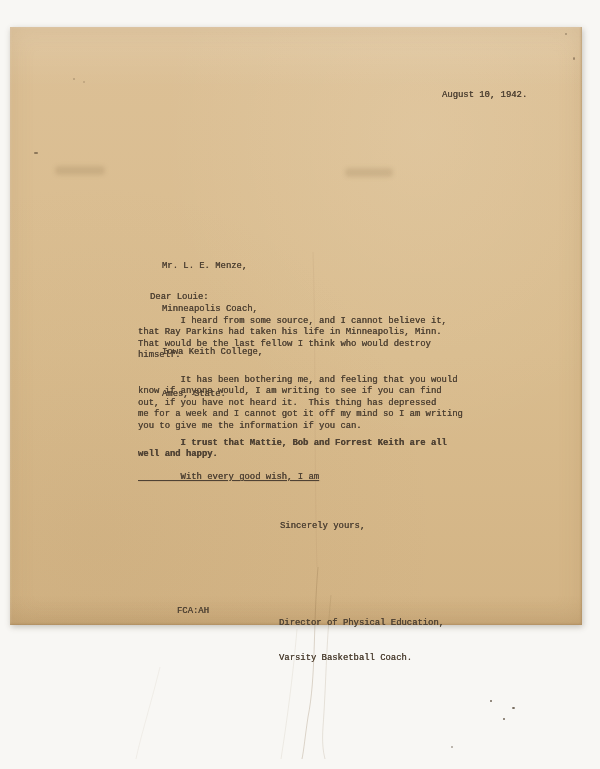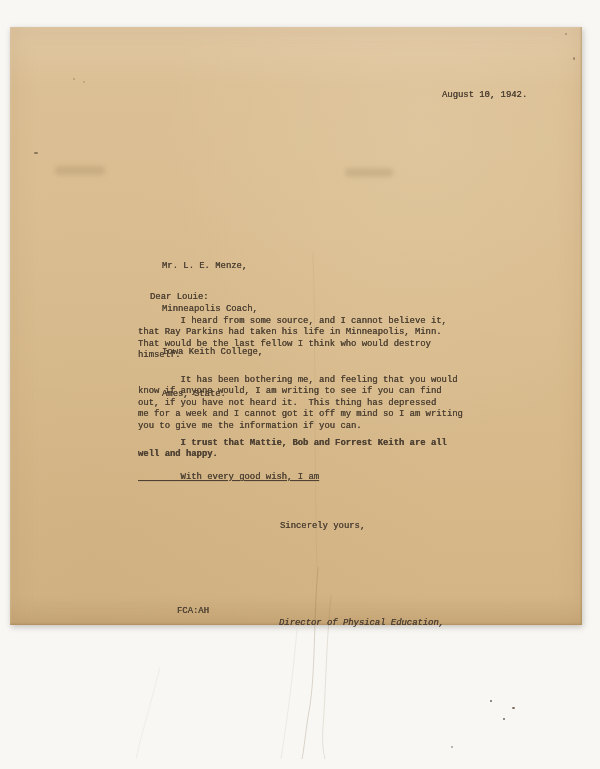--- a/index.html
+++ b/index.html
@@ -43,21 +43,21 @@
     text-shadow:0 0 0.6px rgba(72,60,46,0.85), 0.3px 0.3px 0 rgba(72,60,46,0.30);
   }
   .date{left:432px;top:63px;}
   .address{left:128px;top:204px;line-height:14.2px;margin-left:24px;}
   .salutation{left:128px;top:265px;margin-left:12px;}
   .para1{left:128px;top:289px;}
   .para2{left:128px;top:348px;}
   .para3{left:128px;top:411px;font-weight:bold;}
   .para4{left:128px;top:445px;text-decoration:underline;}
   .closing{left:270px;top:494px;}
-  .signature{left:269px;top:568px;line-height:11.5px;font-style:italic;}
+  .signature{left:269px;top:568px;line-height:11.5px;}
   .initials{left:128px;top:579px;margin-left:39px;}
   .creases{position:absolute;left:0;top:0;pointer-events:none;}
   .smudge{
     position:absolute;
     background:rgba(118,94,62,0.17);
     filter:blur(2.2px);
     border-radius:4px;
   }
   .smudge-a{left:45px;top:139px;width:50px;height:9px;}
   .smudge-b{left:335px;top:141px;width:48px;height:9px;}
@@ -103,20 +103,21 @@
 me for a week and I cannot got it off my mind so I am writing
 you to give me the information if you can.</div>
   <div class="tw para3">        I trust that Mattie, Bob and Forrest Keith are all
 well and happy.</div>
   <div class="tw para4">        With every good wish, I am</div>
 
   <div class="tw closing">Sincerely yours,</div>
 
   <div class="tw signature">
     <div>Director of Physical Education,</div>
+    <div>Varsity Basketball Coach.</div>
   </div>
 
   <div class="tw initials">FCA:AH</div>
 
   <svg class="creases" width="572" height="732" viewBox="0 0 572 732">
     <path d="M308,540 C303,600 306,650 298,690 C295,710 294,722 292,732" stroke="rgba(125,95,58,0.30)" stroke-width="0.8" fill="none"></path>
     <path d="M321,568 C316,620 316,660 313,700 C312,715 313,724 315,732" stroke="rgba(125,95,58,0.22)" stroke-width="0.7" fill="none"></path>
     <path d="M287,602 C283,650 276,700 271,732" stroke="rgba(125,95,58,0.13)" stroke-width="0.7" fill="none"></path>
     <path d="M303,225 C306,320 304,430 307,540" stroke="rgba(125,95,58,0.10)" stroke-width="0.8" fill="none"></path>
     <path d="M150,640 C140,680 130,712 126,732" stroke="rgba(125,95,58,0.10)" stroke-width="0.7" fill="none"></path>

